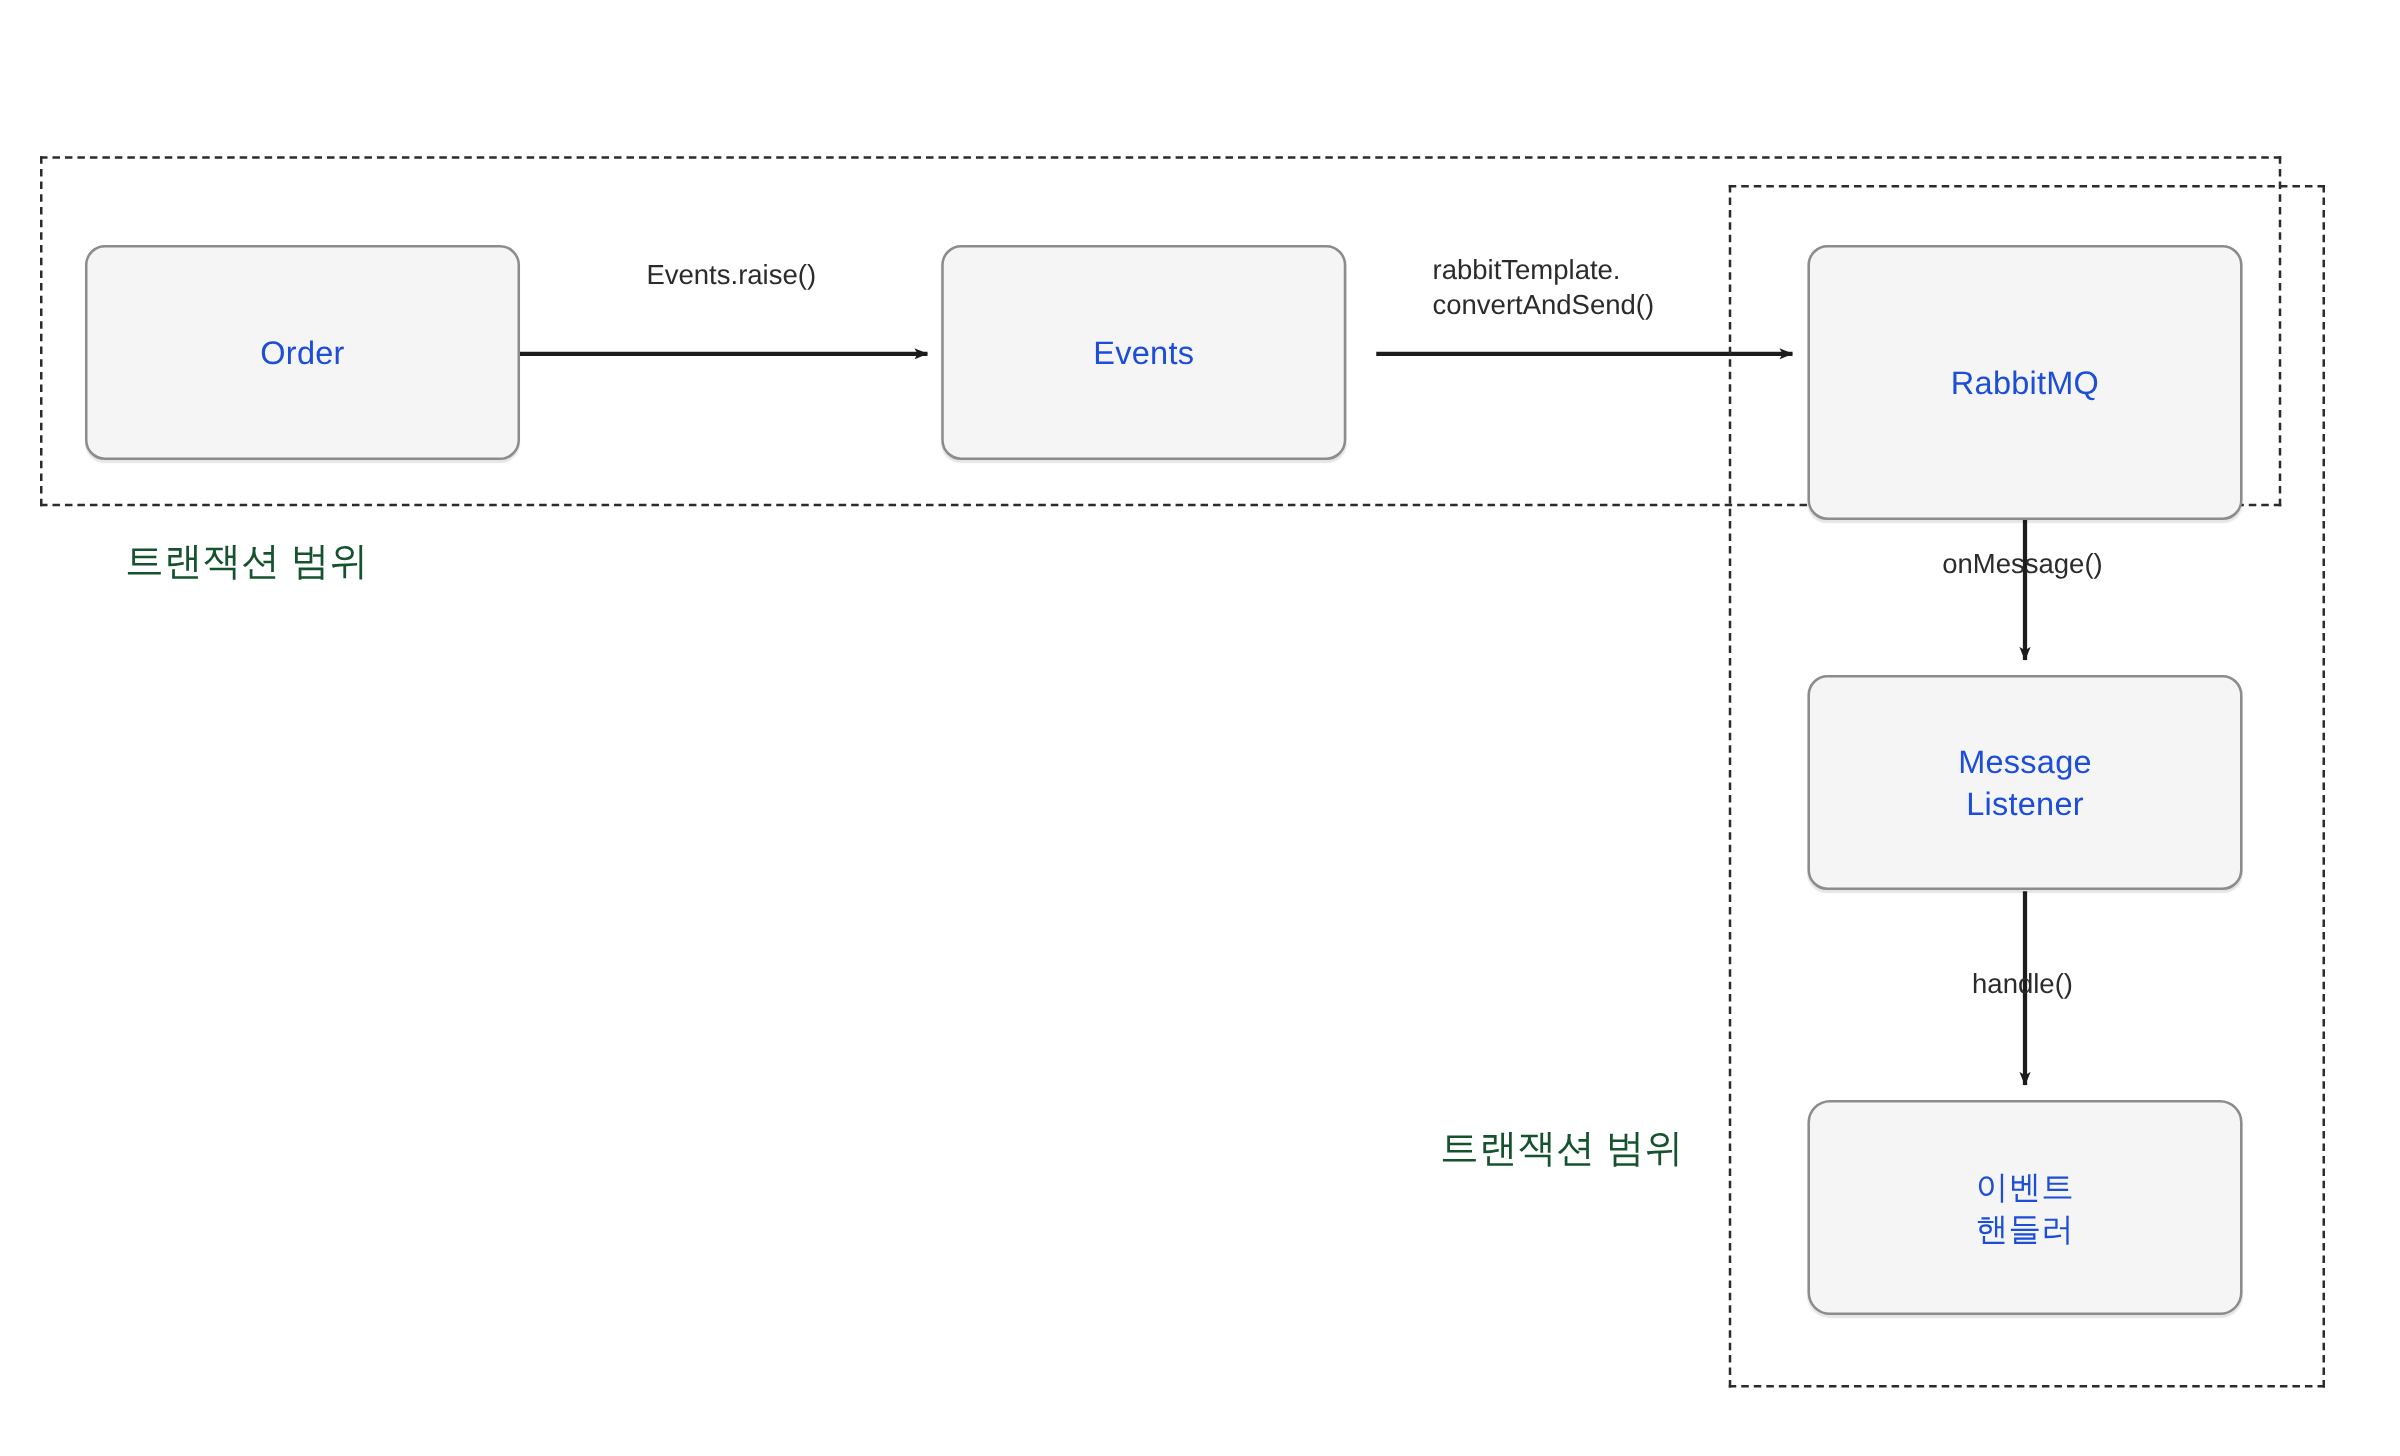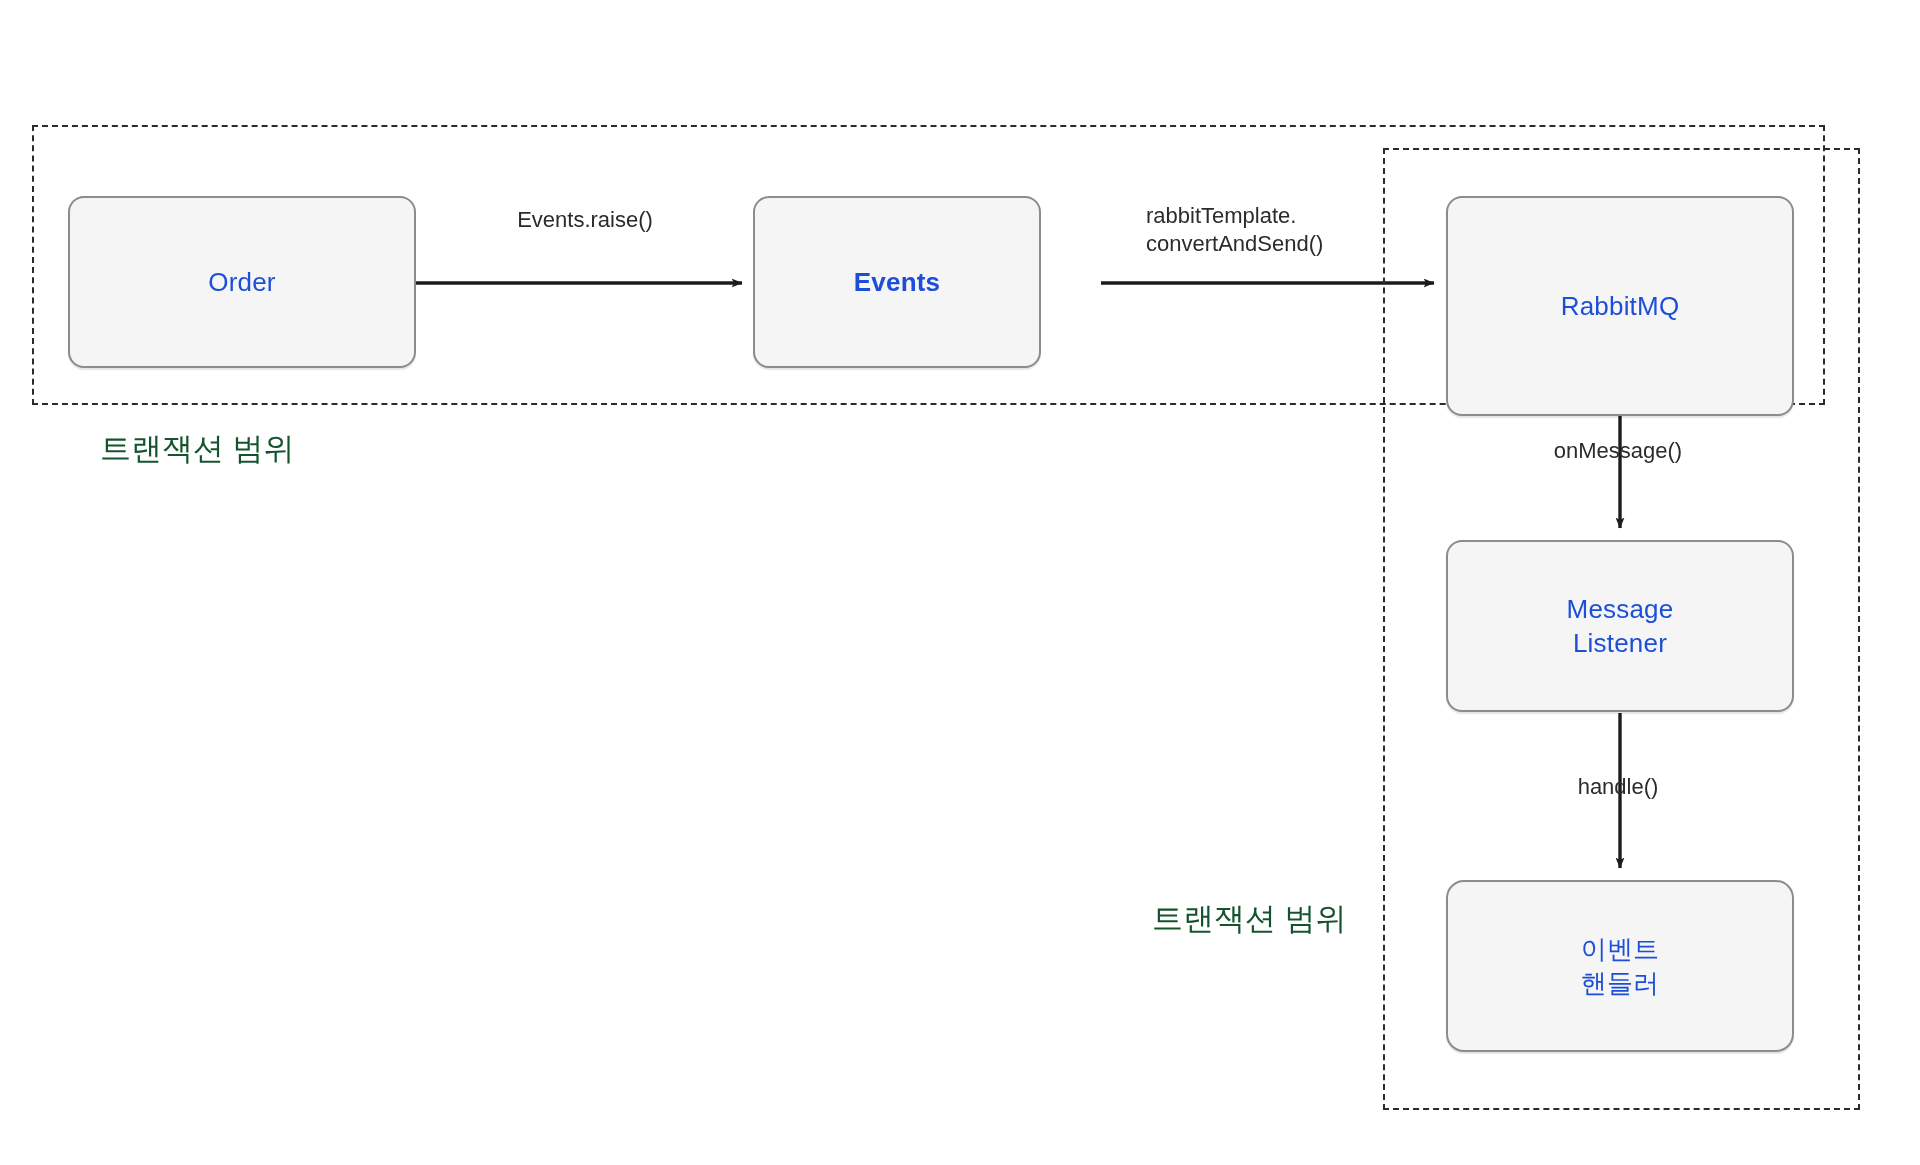--- a/index.html
+++ b/index.html
@@ -107,21 +107,21 @@
 
     <g>
       <line x1="1620" y1="713" x2="1620" y2="868" stroke="#1c1c1c" stroke-width="3.4" marker-end="url(#arrowhead)"></line>
     </g>
   </svg>
 
   <div class="node" style="left:68px; top:196px; width:348px; height:172px;">
     <span class="node-label">Order</span>
   </div>
 
-  <div class="node" style="left:753px; top:196px; width:288px; height:172px;font-weight:bold;">
+  <div class="node" style="left:753px; top:196px; width:324px; height:172px;">
     <span class="node-label">Events</span>
   </div>
 
   <div class="node" style="left:1446px; top:196px; width:348px; height:220px;">
     <span class="node-label">RabbitMQ</span>
   </div>
 
   <div class="node" style="left:1446px; top:540px; width:348px; height:172px;">
     <span class="node-label">Message
 Listener</span>

